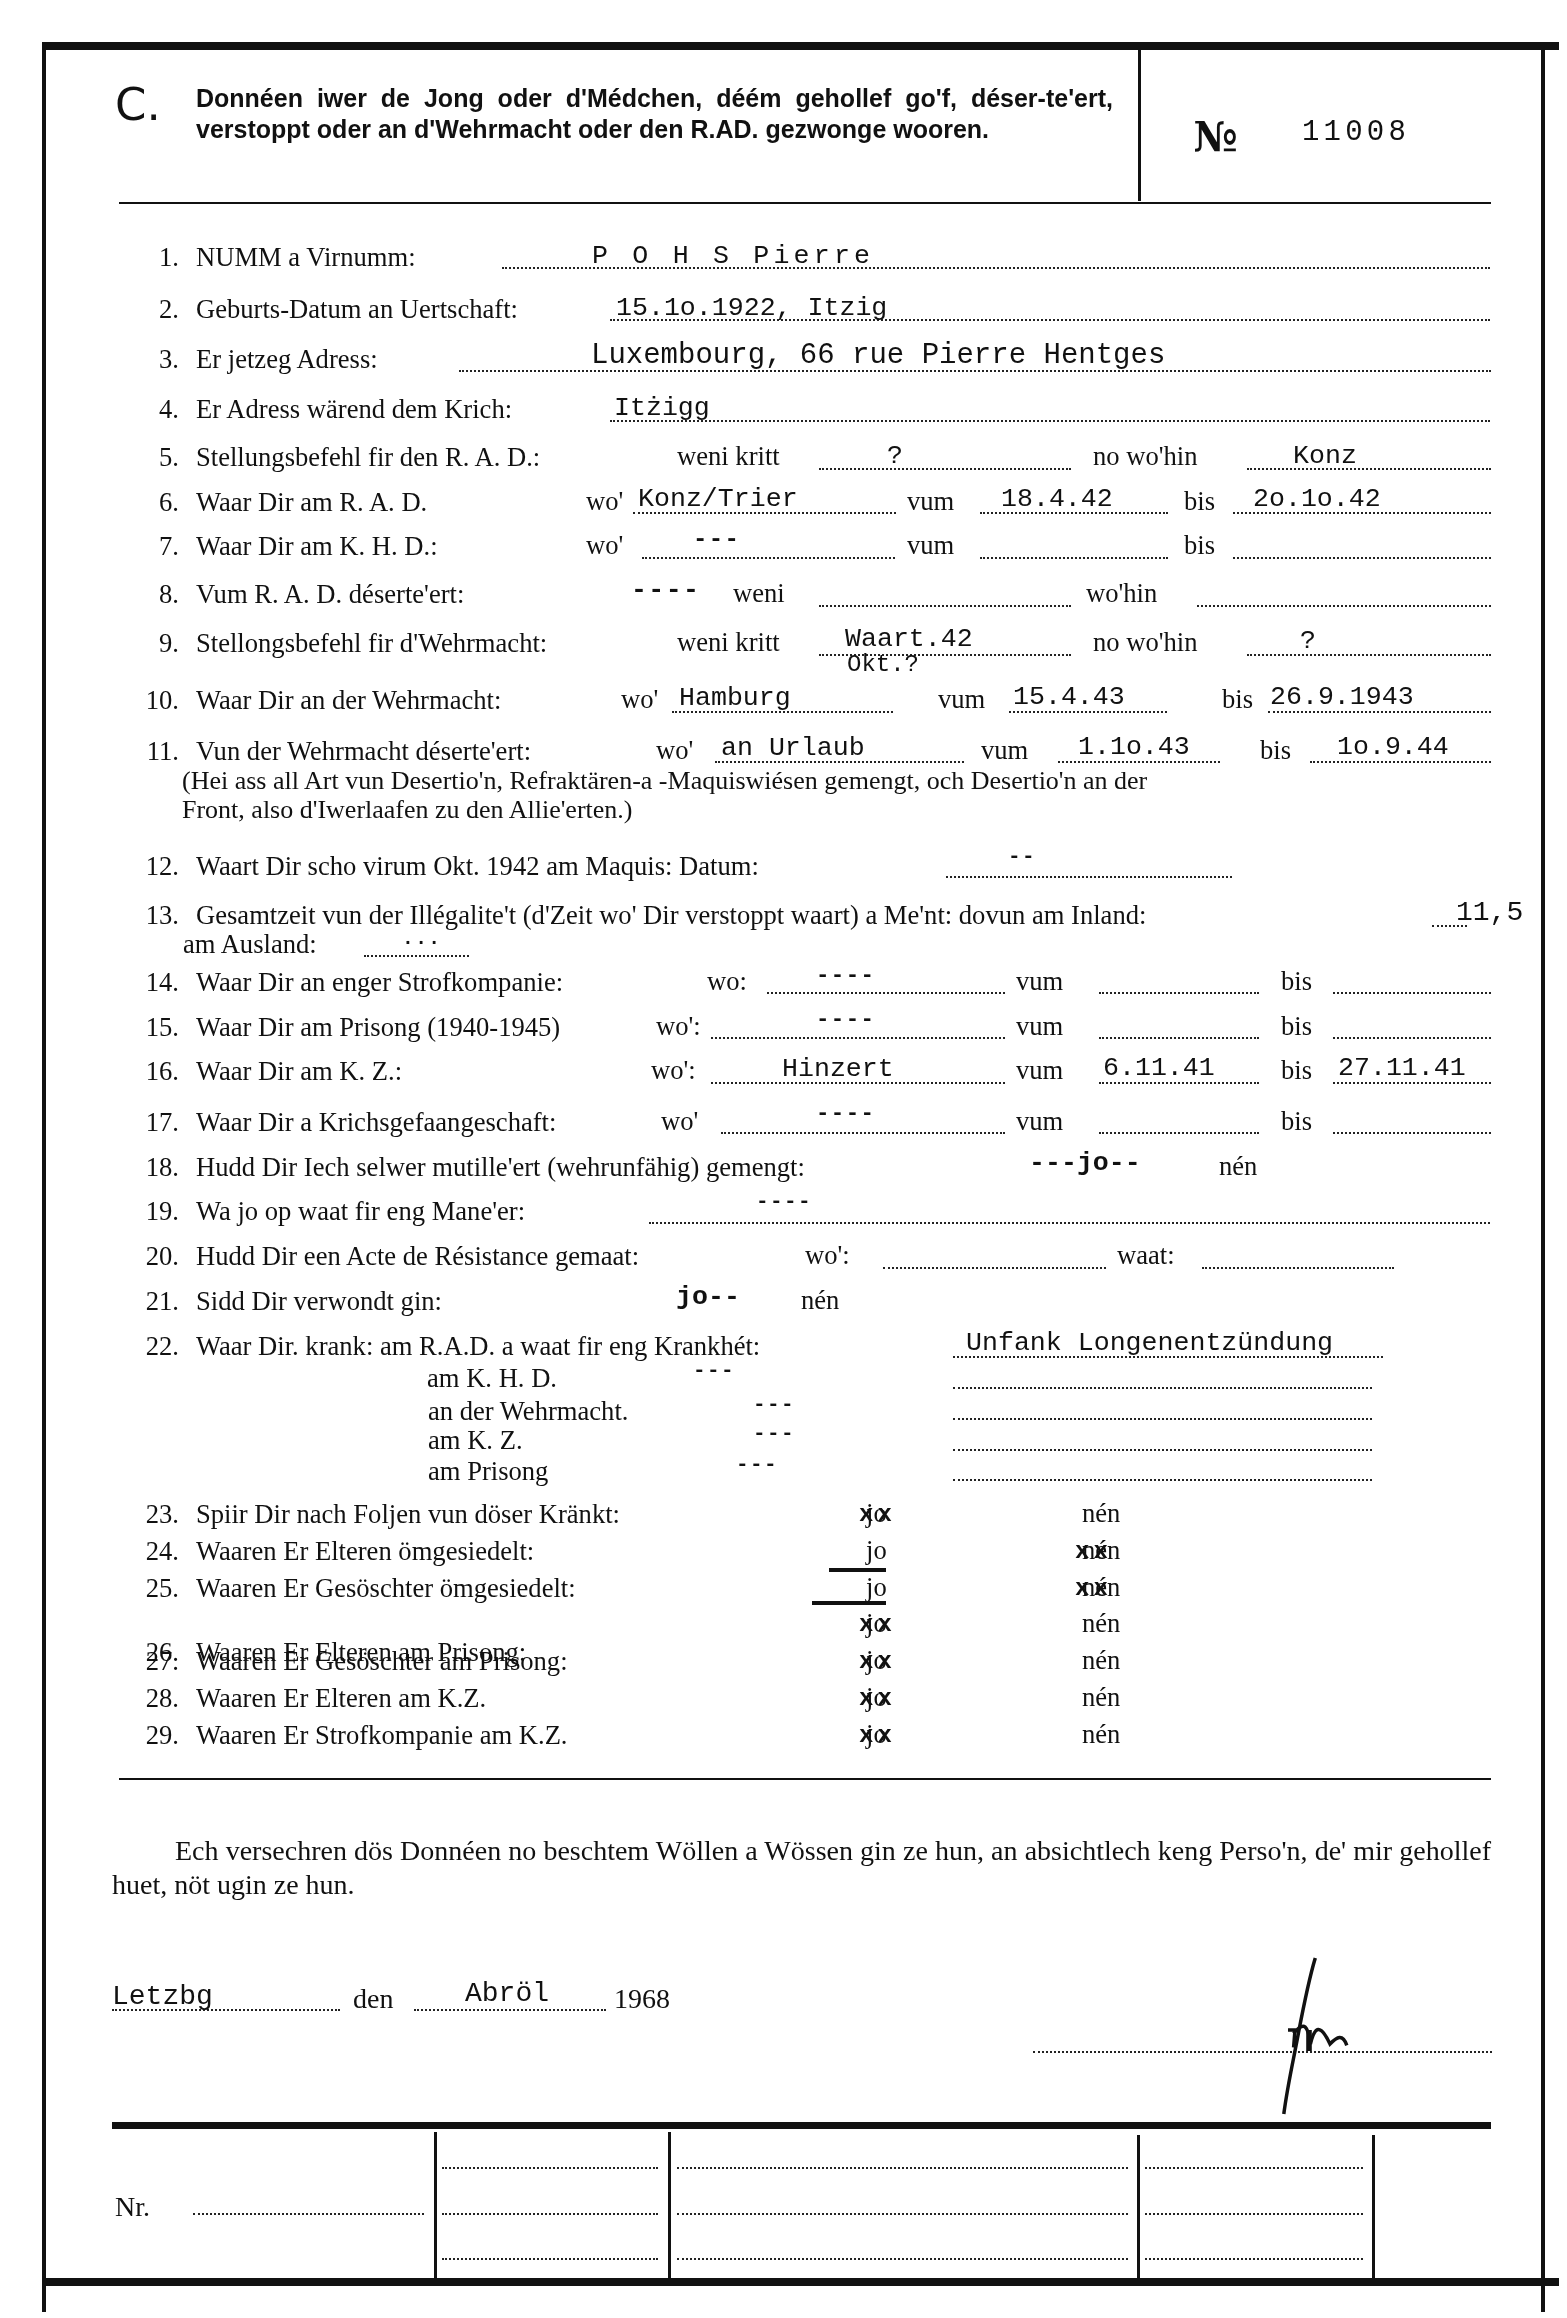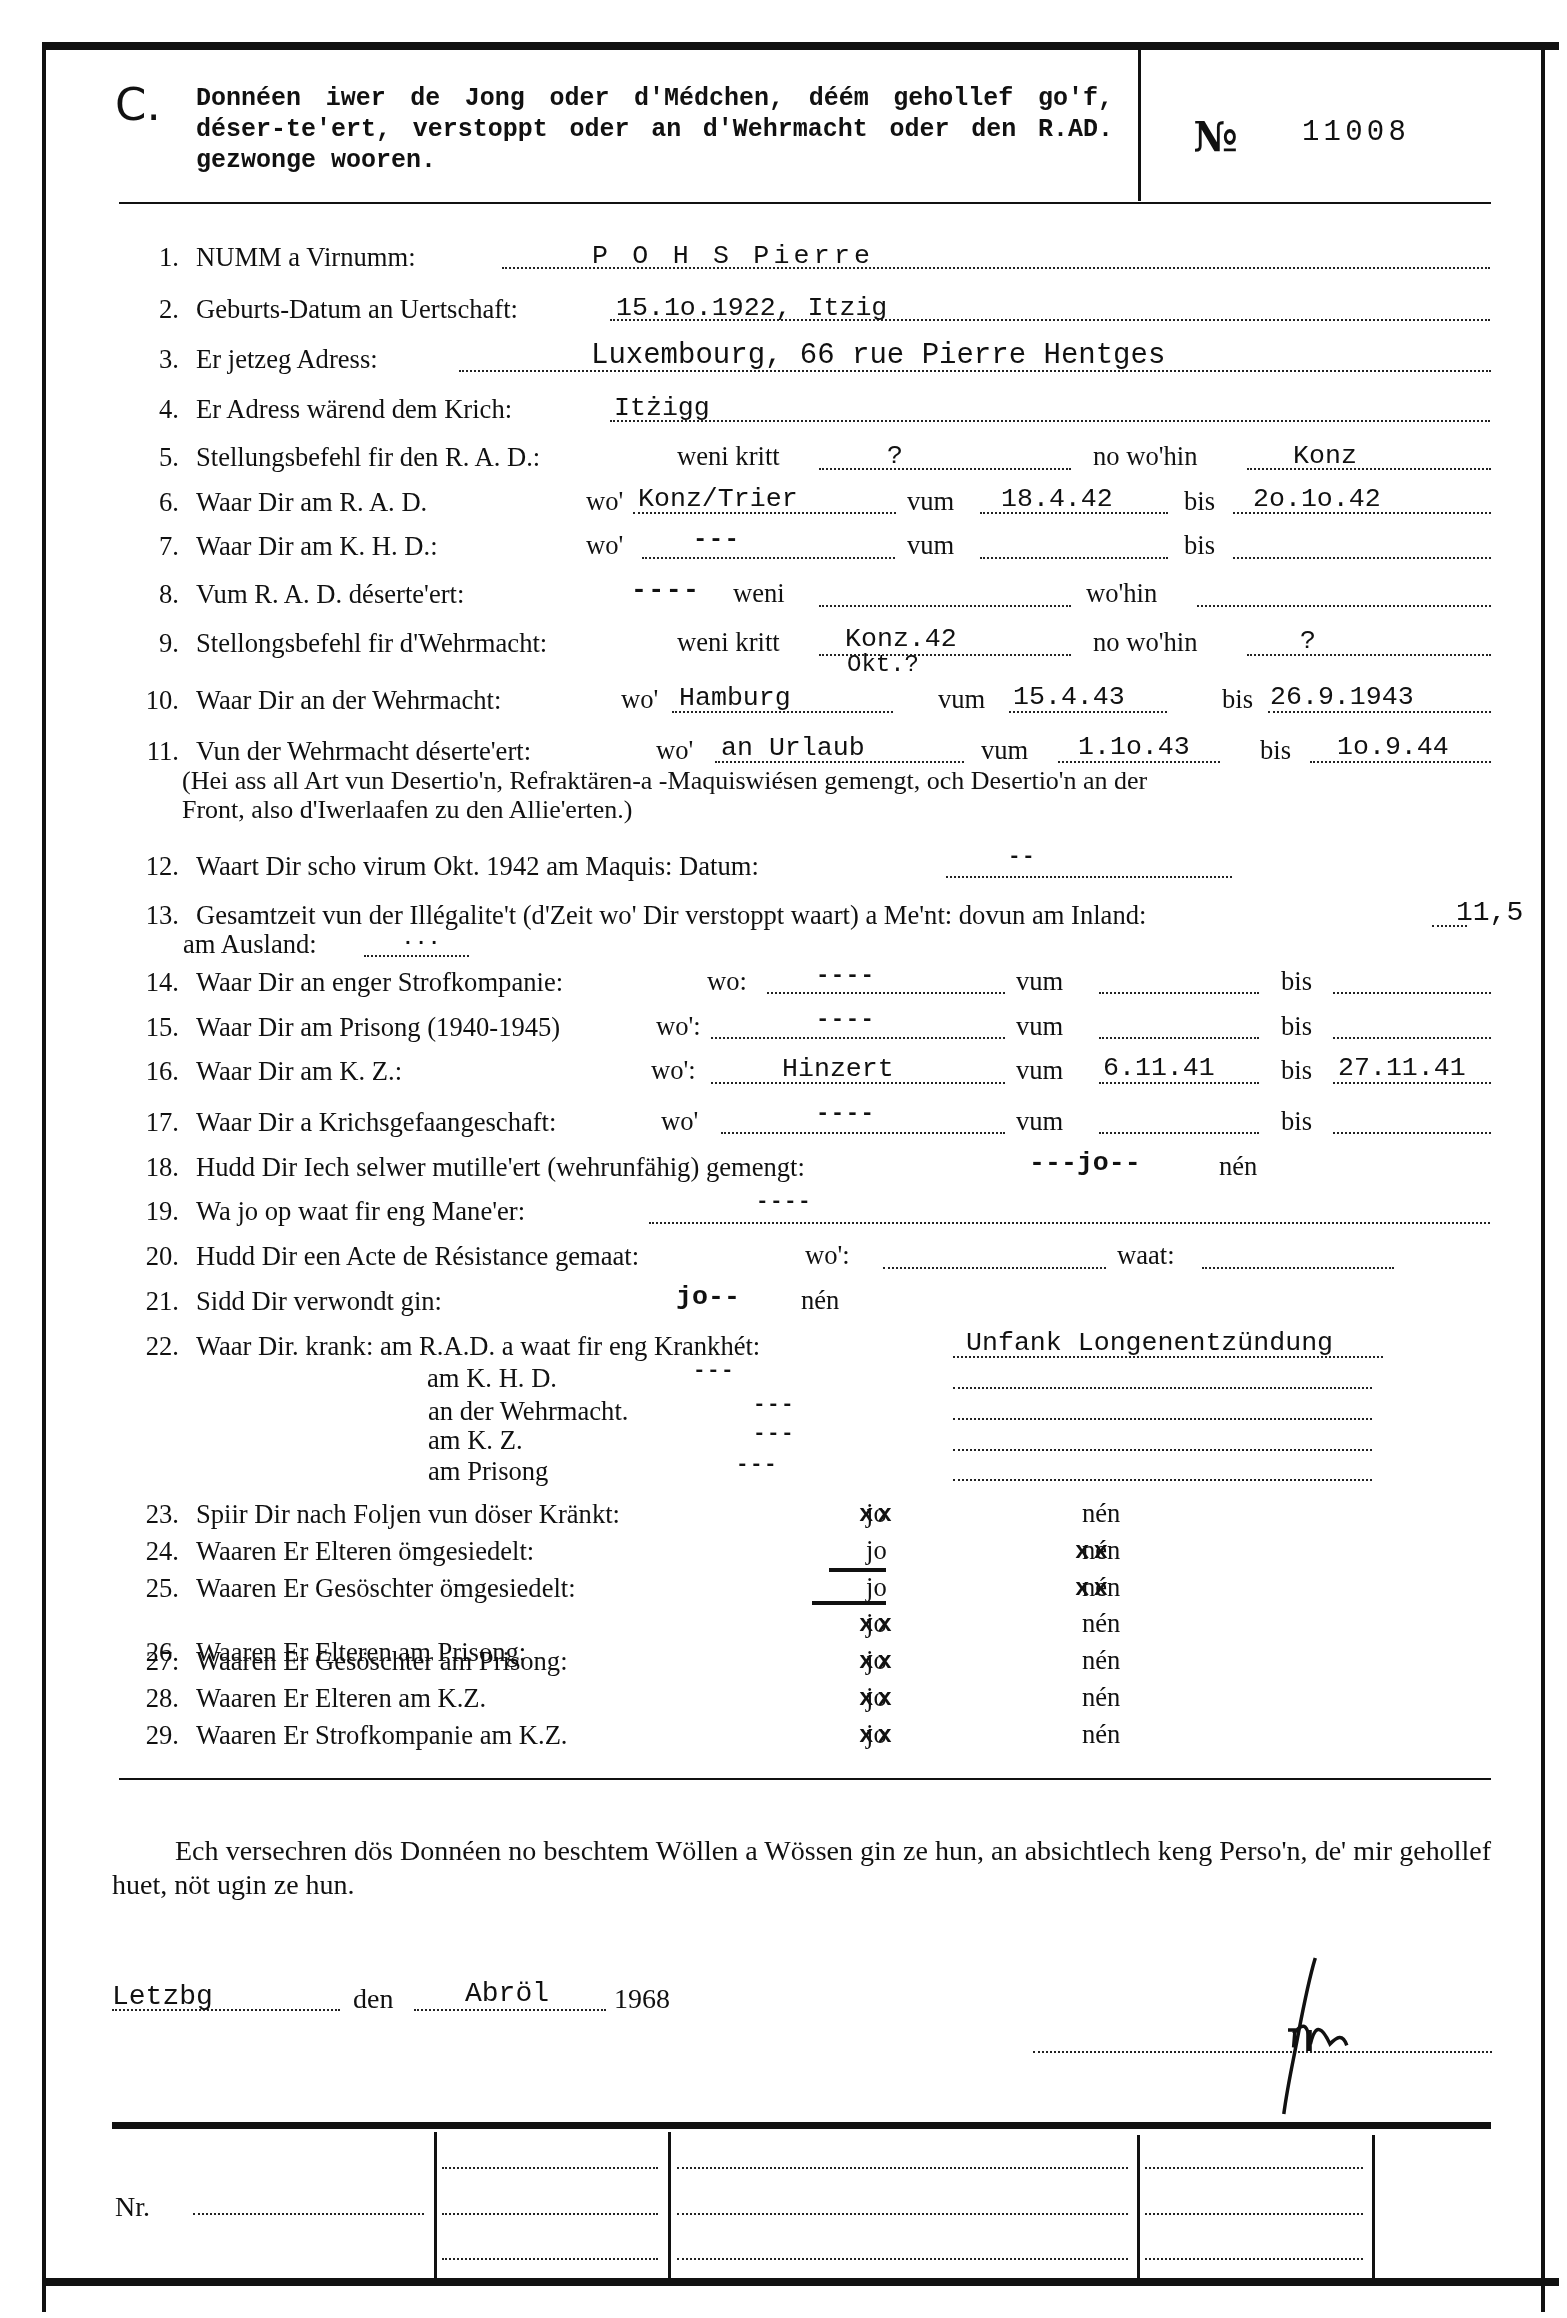--- a/index.html
+++ b/index.html
@@ -7,21 +7,21 @@
          font-family: "DejaVu Serif", "Liberation Serif", serif; color: #111; }
   .frame { position: absolute; left: 42px; top: 42px; width: 1503px; height: 2270px;
            border-left: 4.2px solid #111; border-right: 4.2px solid #111; box-sizing: border-box; }
   .top-rule { position: absolute; left: 42px; top: 42px; width: 1517px; height: 8.4px; background: #111; }
   .bottom-rule { position: absolute; left: 42px; top: 2278px; width: 1517px; height: 8.4px; background: #111; }
   .header-sep { position: absolute; left: 1138px; top: 50px; width: 2.8px; height: 151px; background: #111; }
   .header-rule { position: absolute; left: 119px; top: 202px; width: 1372px; height: 2.1px; background: #111; }
   .letter-c { position: absolute; left: 115px; top: 78px; font-family: "DejaVu Sans", sans-serif;
               font-size: 45px; font-weight: 400; }
   .header-text { position: absolute; left: 196px; top: 83px; width: 917px;
-                 font-family: Liberation Mono, monospace; font-weight: bold; font-size: 25px; line-height: 31px;
+                 font-family: Liberation Sans, sans-serif; font-weight: bold; font-size: 25px; line-height: 31px;
                  text-align: justify; }
   .no-sign { position: absolute; left: 1193px; top: 113px; font-size: 41px; font-weight: bold;
              font-family: "DejaVu Serif", serif; }
   .doc-number { position: absolute; left: 1302px; top: 116px; font-size: 29px; letter-spacing: 4.2px;
                 font-family: "Liberation Mono", monospace; }
 
   .row { position: absolute; left: 112px; font-family: "Liberation Serif", serif; font-size: 26.6px;
          white-space: nowrap; height: 32px; line-height: 32px; }
   .num { display: inline-block; width: 67px; text-align: right; margin-right: 17px; }
   .lbl { display: inline-block; }
@@ -121,21 +121,21 @@
 <div class="sub" style="left:733px;top:578px">weni</div>
 <div class="dotline" style="left:819px;top:605px;width:252px"></div>
 <div class="sub" style="left:1086px;top:578px">wo'hin</div>
 <div class="dotline" style="left:1197px;top:605px;width:294px"></div>
 
 <div class="row" style="top:627px">
   <span class="num">9.</span><span class="lbl">Stellongsbefehl fir d'Wehrmacht:</span>
 </div>
 <div class="sub" style="left:677px;top:627px">weni kritt</div>
 <div class="dotline" style="left:819px;top:654px;width:252px"></div>
-<div class="abs mono" style="left:845px;top:624px">Konz.42</div>
+<div class="abs mono" style="left:845px;top:624px">Waart.42</div>
 <div class="abs mono" style="left:847px;top:651px;font-size:24px">Okt.?</div>
 <div class="sub" style="left:1093px;top:627px">no wo'hin</div>
 <div class="dotline" style="left:1247px;top:654px;width:244px"></div>
 <div class="abs mono" style="left:1300px;top:626px">?</div>
 
 <div class="row" style="top:684px">
   <span class="num">10.</span><span class="lbl">Waar Dir an der Wehrmacht:</span>
 </div>
 <div class="sub" style="left:621px;top:684px">wo'</div>
 <div class="dotline" style="left:672px;top:711px;width:221px"></div>

